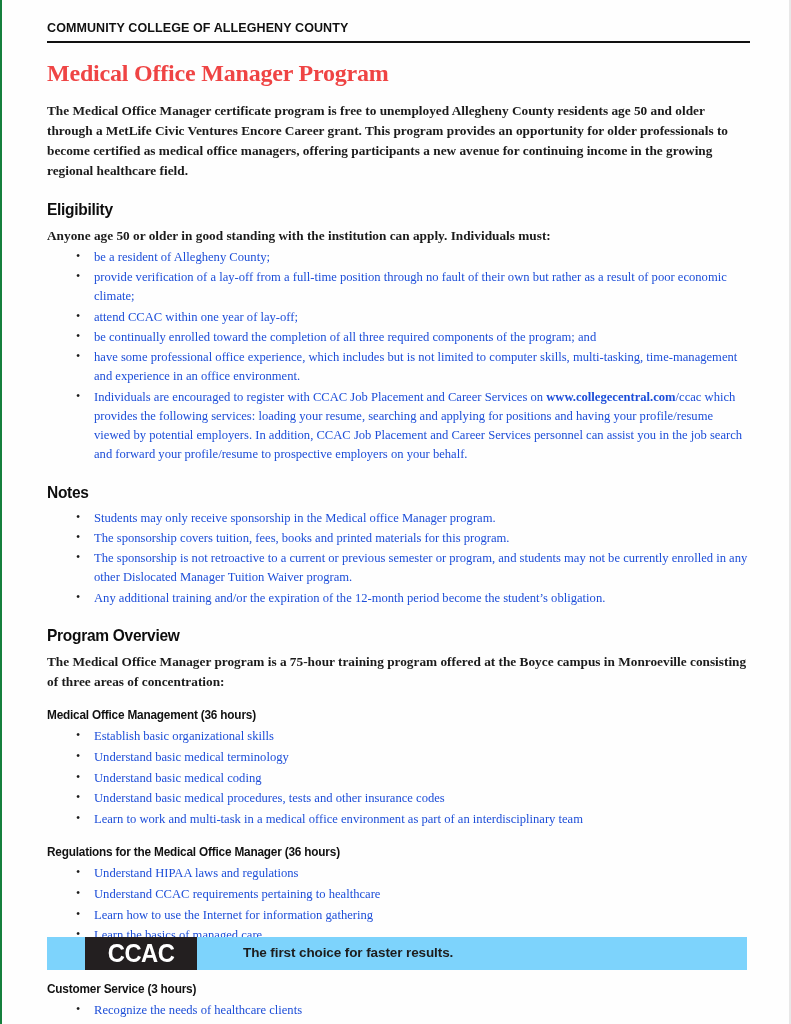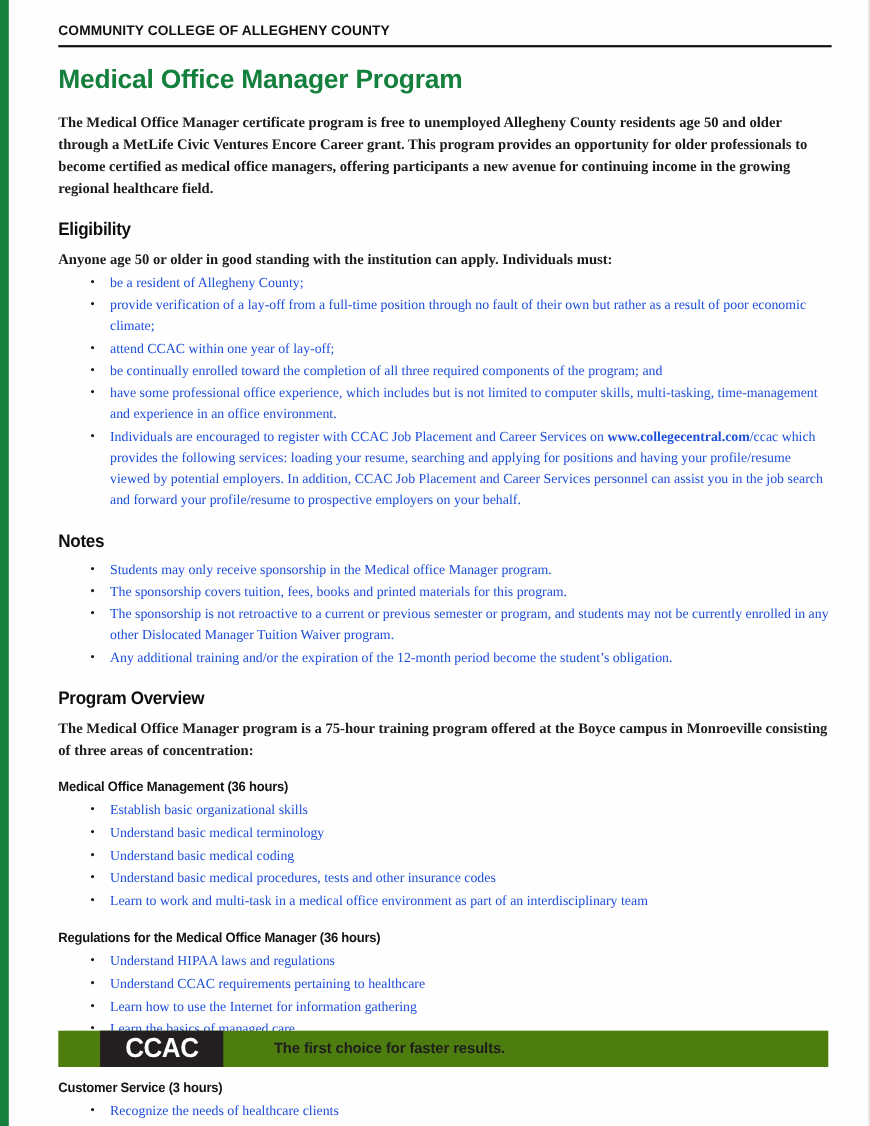--- a/index.html
+++ b/index.html
@@ -15,21 +15,21 @@
     font-family: "Liberation Serif", serif;
     color: #1a1a1a;
   }
   .page {
     position: absolute;
     left: 0; top: 0;
     width: 791px;
     height: 1024px;
     background: #fefefe;
     box-sizing: border-box;
-    border-left: 8px solid #15803d;
+    border-left: 2px solid #15803d;
     border-right: 2px solid #e8e8e8;
   }
   .content {
     position: absolute;
     left: 45px;
     top: 22px;
     width: 705px;
   }
 
   
@@ -44,25 +44,25 @@
   }
   .mast-rule {
     height: 2.6px;
     background: #111;
     width: 703px;
     margin-bottom: 17px;
   }
 
   
   .doc-title {
-    font-family: Liberation Sans, sans-serif;
+    font-family: Liberation Serif, serif;
     font-weight: bold;
     font-size: 24px;
     letter-spacing: -0.2px;
-    color: #15803d;
+    color: #ef4444;
     margin: 0 0 14px 0;
     line-height: 1.1;
   }
   .section-head {
     font-family: "Liberation Sans", sans-serif;
     font-weight: bold;
     font-size: 16.5px;
     letter-spacing: -0.3px;
     color: #0d0d0d;
     margin: 18px 0 7px 0;
@@ -115,21 +115,21 @@
   ul.tight > li { margin-bottom: 1.5px; }
   .b { font-weight: bold; }
 
   
   .footer-bar {
     position: absolute;
     left: 45px;
     top: 937px;
     width: 700px;
     height: 33px;
-    background: #4d7c0f;
+    background: #7dd3fc;
   }
   .logo-box {
     position: absolute;
     left: 38px;
     top: 0px;
     width: 112px;
     height: 33px;
     background: #231f20;
     display: flex;
     align-items: center;

